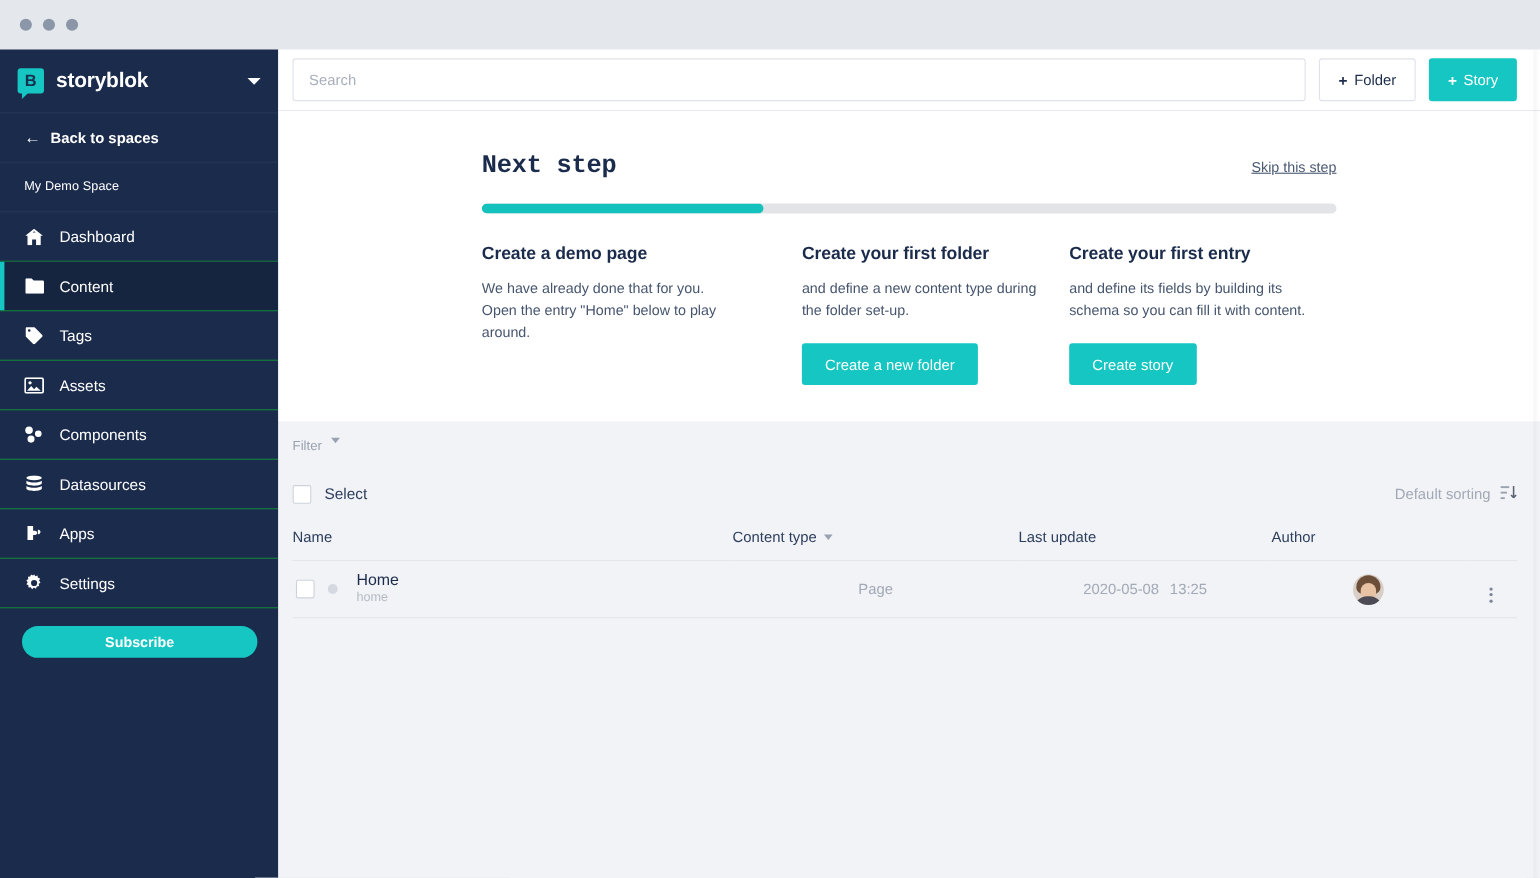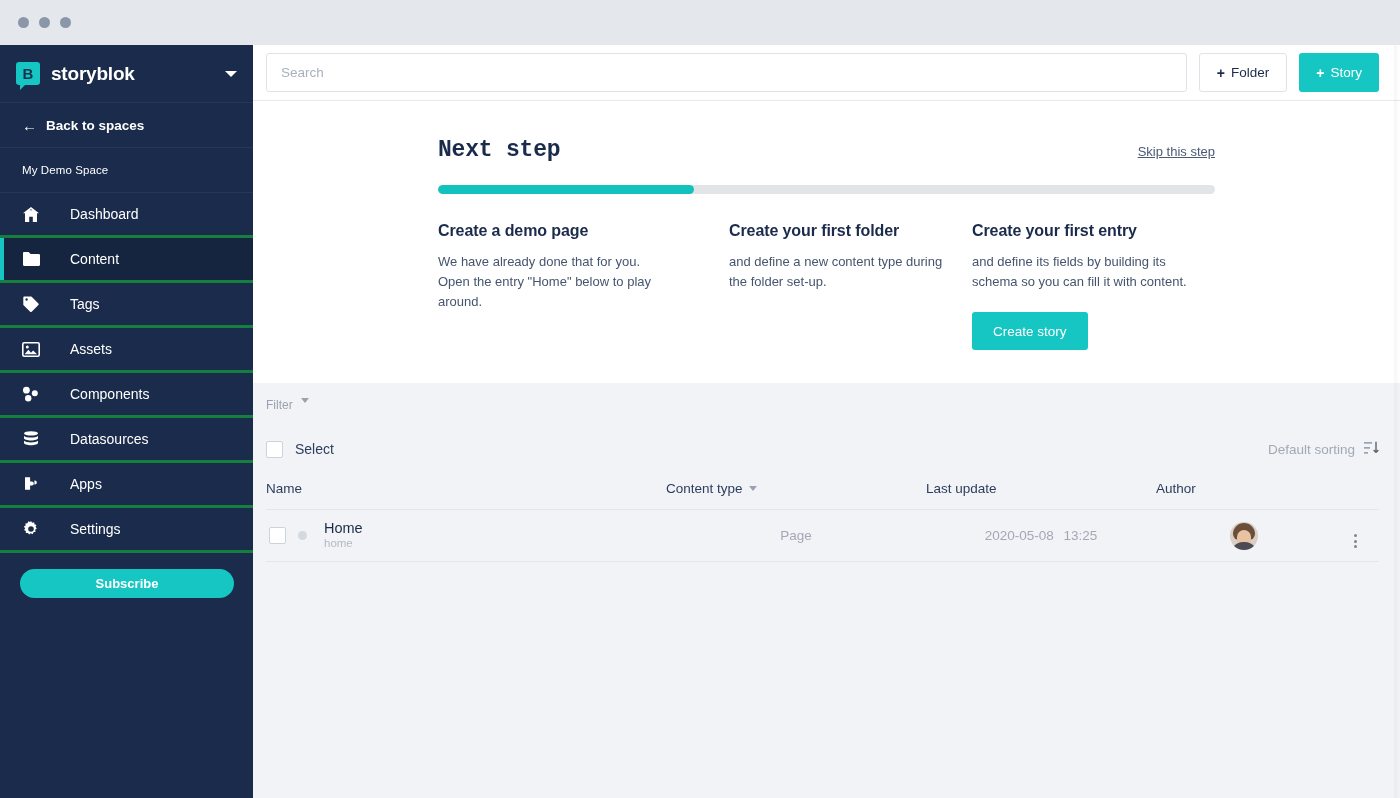--- a/index.html
+++ b/index.html
@@ -93,24 +93,23 @@
     padding: 0 0 0 22px;
     font-size: 11.5px; color: #ffffff; font-weight: 500;
     border-bottom: 1px solid #253756;
     letter-spacing: 0.1px;
   }
 
   .nav-item {
     height: 45px; display: flex; align-items: center;
     padding-left: 22px;
     font-size: 14px;
-    border-bottom: 3px solid #15803d;
+    border-bottom: 1px solid #15803d;
     position: relative;
     cursor: pointer;
-    gap: 16px;
   }
   .nav-item.active {
     background: #16253f;
   }
   .nav-item.active:before {
     content: ""; position: absolute; left: 0; top: 0;
     width: 4px; height: 100%; background: #15c6c2;
   }
   .nav-ico {
     width: 18px; height: 18px; margin-right: 14px;
@@ -442,20 +441,21 @@
           </div>
 
           <div class="ns-cols">
             <div class="ns-col c1">
               <h3>Create a demo page</h3>
               <p>We have already done that for you. Open the entry "Home" below to play around.</p>
             </div>
             <div class="ns-col c2">
               <h3>Create your first folder</h3>
               <p>and define a new content type during the folder set-up.</p>
+              <button class="ns-btn">Create a new folder</button>
             </div>
             <div class="ns-col c3">
               <h3>Create your first entry</h3>
               <p>and define its fields by building its schema so you can fill it with content.</p>
               <button class="ns-btn">Create story</button>
             </div>
           </div>
         </div>
       </div>
 

